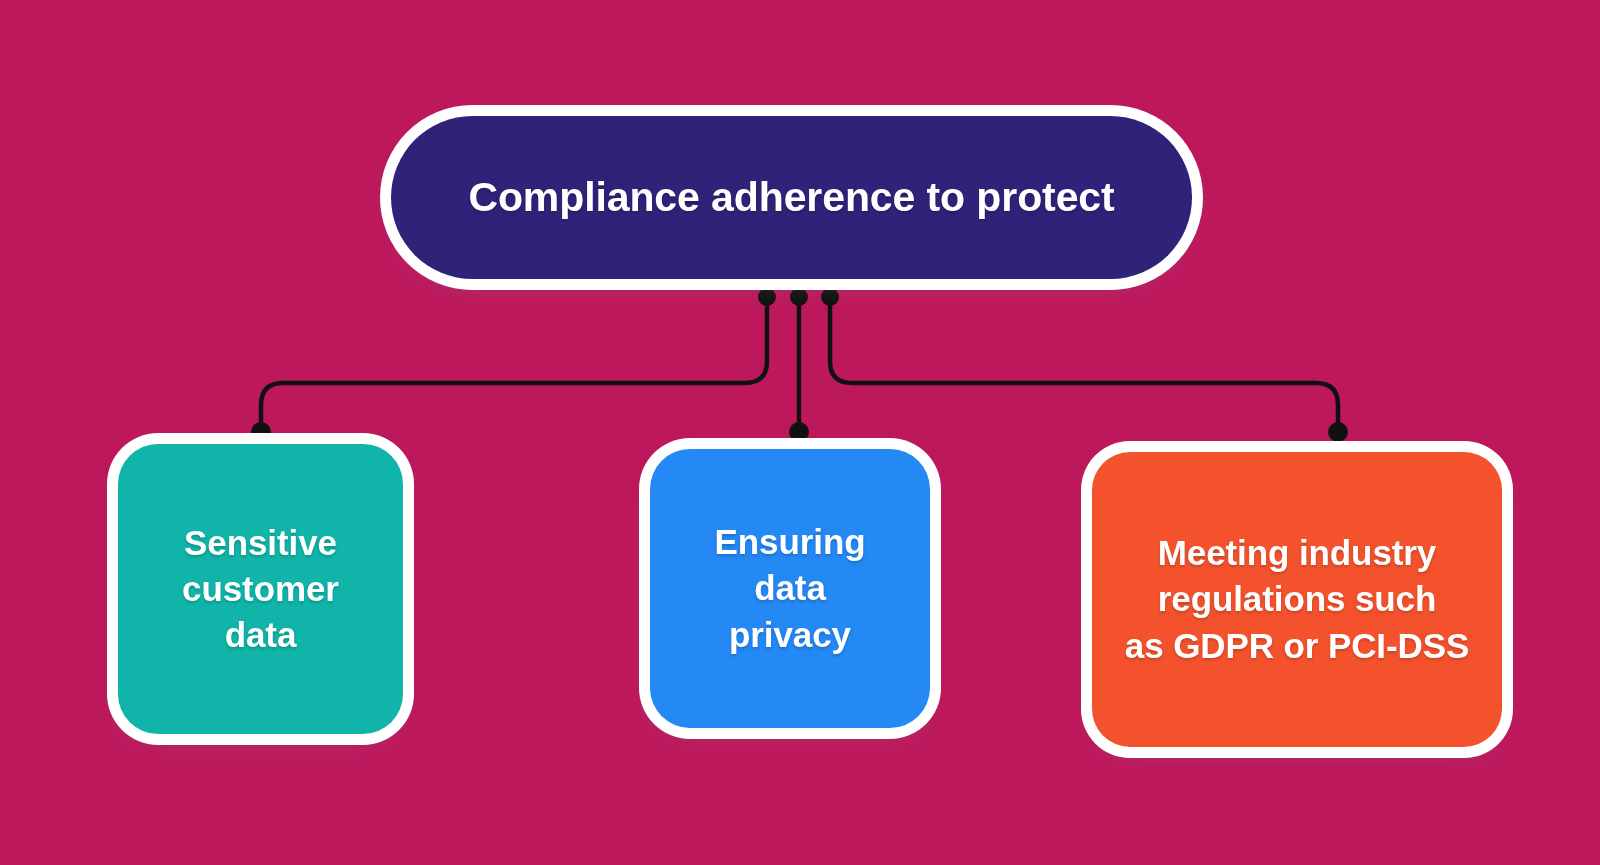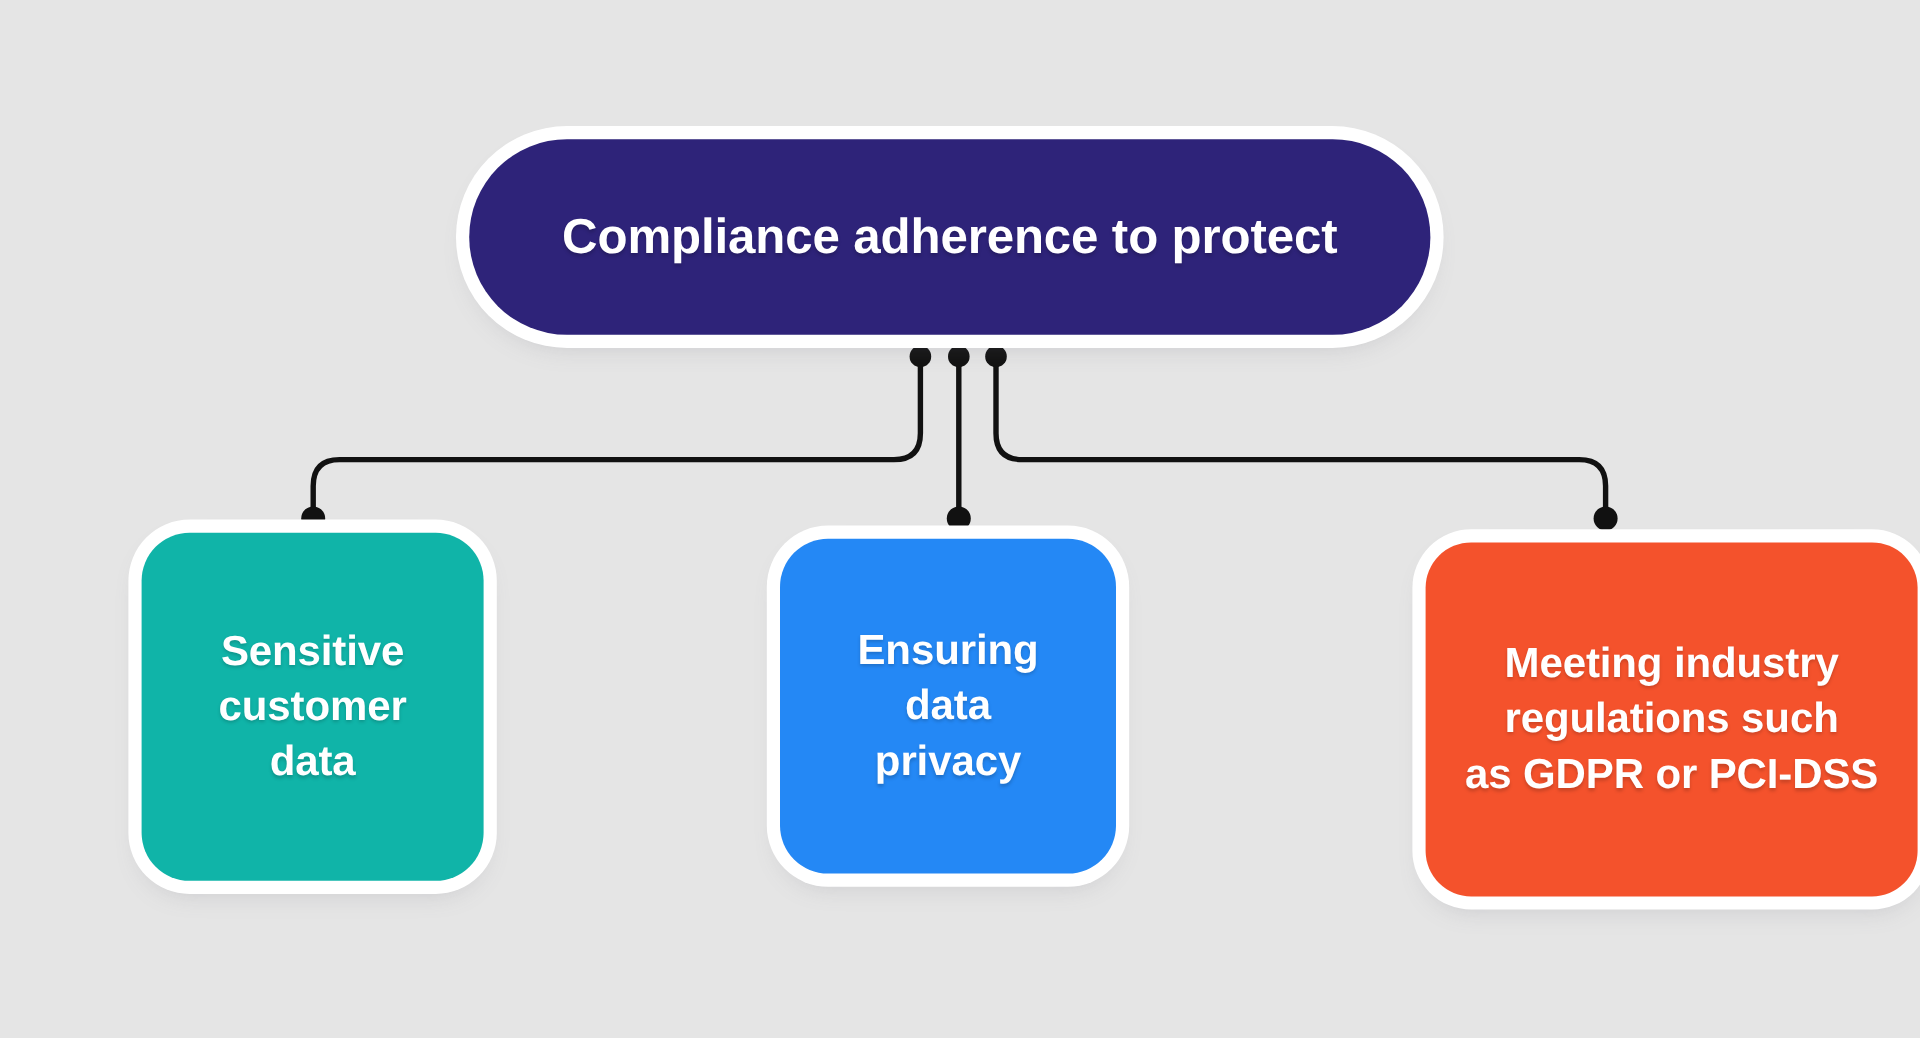--- a/index.html
+++ b/index.html
@@ -77,38 +77,38 @@
   }
   #leaf-data-privacy {
     left: 650px;
     top: 449px;
     width: 280px;
     height: 279px;
     font-size: 35px;
     padding: 0 10px;
   }
   #leaf-industry-regulations {
-    left: 1188px;
+    left: 1092px;
     top: 452px;
     width: 410px;
     height: 295px;
     font-size: 35px;
     padding: 0 16px;
     border-radius: 38px;
   }
 
   .node-label {
     display: block;
     white-space: pre-line;
   }
 </style>
 </head>
 <body>
 
-<div id="canvas" style="background: #e5e5e5;">
+<div id="canvas" style="background: #be185d;">
 
   <svg id="connectors" viewBox="0 0 1600 865" width="1600" height="865">
     <g fill="none" stroke="#111111" stroke-width="4.5" stroke-linecap="round">
 
       <path d="M 767 297 L 767 361 Q 767 383 745 383 L 283 383 Q 261 383 261 405 L 261 432"></path>
 
       <path d="M 799 297 L 799 432"></path>
 
       <path d="M 830 297 L 830 361 Q 830 383 852 383 L 1316 383 Q 1338 383 1338 405 L 1338 432"></path>
     </g>

